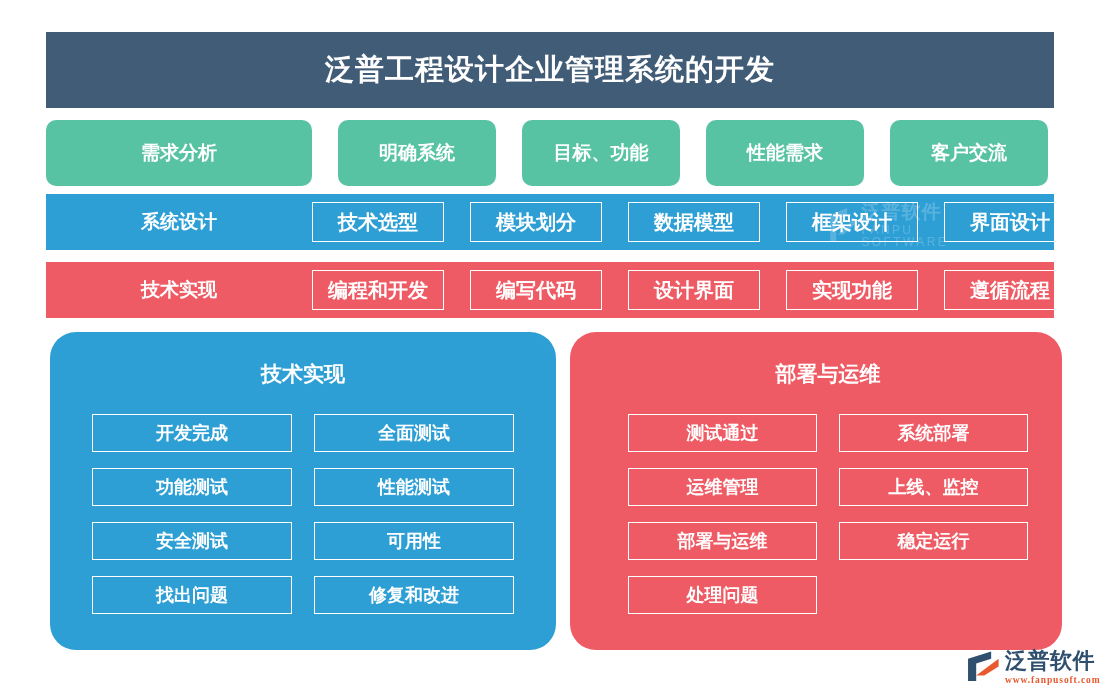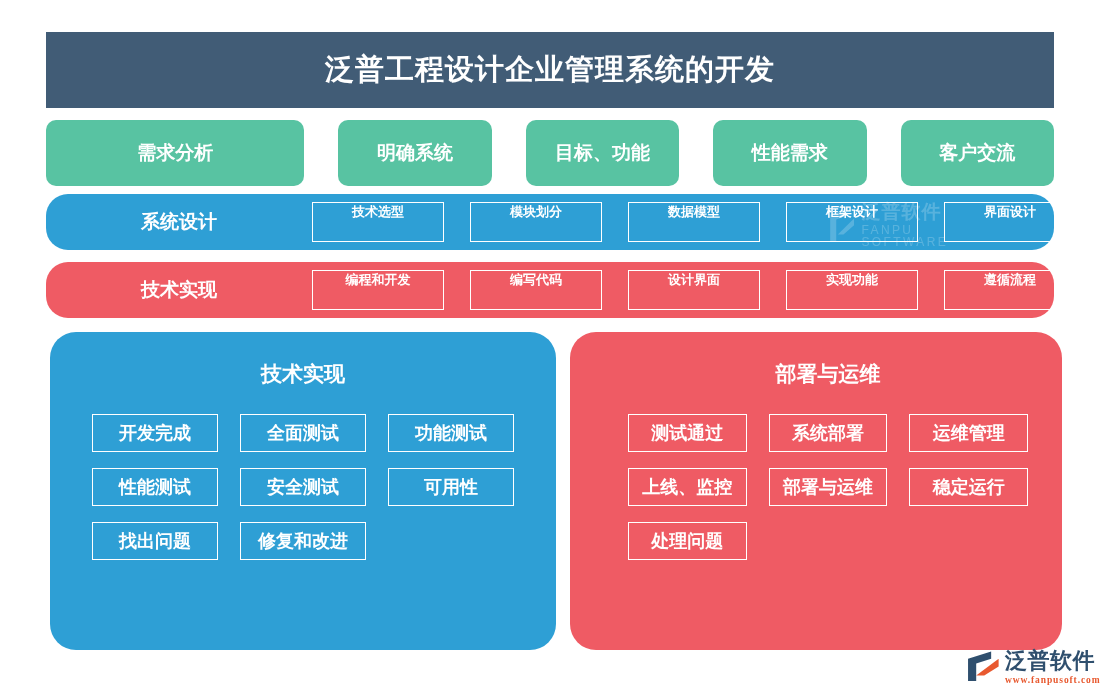--- a/index.html
+++ b/index.html
@@ -29,42 +29,42 @@
     font-weight: bold;
     letter-spacing: 1px;
   }
 
   
   .green-row {
     position: absolute;
     left: 46px; top: 120px;
     width: 1008px; height: 66px;
     display: flex;
-    gap: 8px;
+    gap: 0;
   }
   .pill {
     background: #58C3A2;
     border-radius: 10px;
     display: flex; align-items: center; justify-content: center;
     color: #ffffff;
     font-size: 19px;
     font-weight: bold;
     height: 66px;
     margin-right: 26px;
   }
   .pill:last-child { margin-right: 0; }
   .pill.wide { width: 266px; }
   .pill.std  { width: 158px; }
 
   
   .band {
     position: absolute;
     left: 46px;
     width: 1008px; height: 56px;
-    display: flex; align-items: center; border-radius: 22px;
+    display: flex; align-items: center;
   }
   .band.blue { top: 194px; background: #2E9FD5; }
   .band.red  { top: 262px; background: #EF5B64; }
 
   .band-label {
     width: 266px;
     text-align: center;
     color: #ffffff;
     font-size: 19px;
     font-weight: bold;
@@ -73,23 +73,23 @@
   .band-items {
     display: flex;
     align-items: center;
     flex: 1;
   }
   .band-box {
     height: 40px;
     width: 132px;
     margin-right: 26px;
     border: 1.5px solid #ffffff;
-    display: flex; align-items: flex-start; justify-content: center;
-    color: #ffffff;
-    font-size: 13px;
+    display: flex; align-items: center; justify-content: center;
+    color: #ffffff;
+    font-size: 20px;
     font-weight: bold;
     white-space: nowrap;
   }
   .band-box:last-child { margin-right: 0; }
 
   
   .card {
     position: absolute;
     top: 332px;
     height: 318px;
@@ -101,21 +101,21 @@
 
   .card-title {
     text-align: center;
     color: #ffffff;
     font-size: 21px;
     font-weight: bold;
     margin-bottom: 26px;
   }
   .card-grid {
     display: grid;
-    grid-template-columns: 1fr 1fr 1fr;
+    grid-template-columns: 1fr 1fr;
     column-gap: 22px;
     row-gap: 16px;
     padding: 0 42px;
   }
   .card.red .card-grid { padding: 0 34px; }
   .card-box {
     height: 38px;
     border: 1.5px solid #ffffff;
     display: flex; align-items: center; justify-content: center;
     color: #ffffff;

